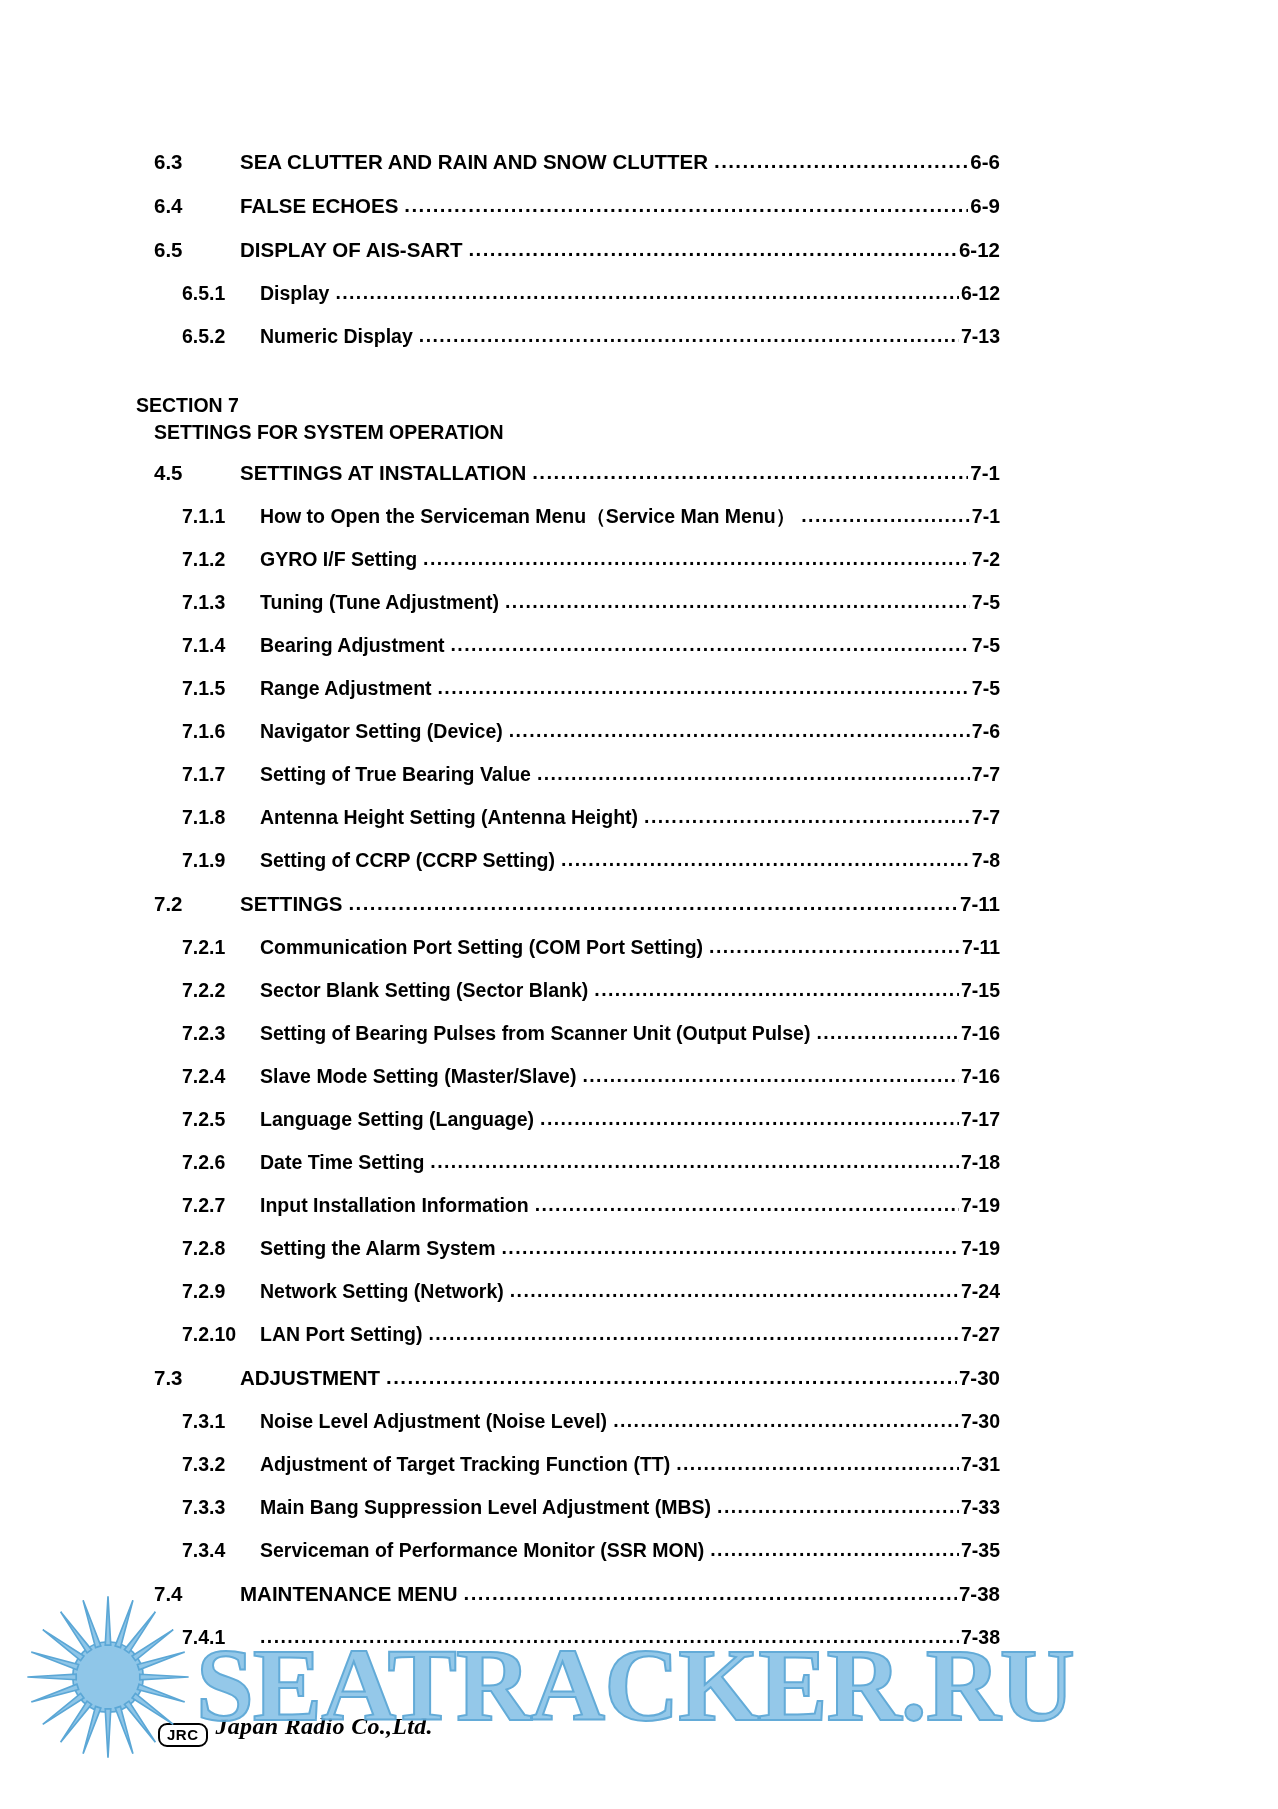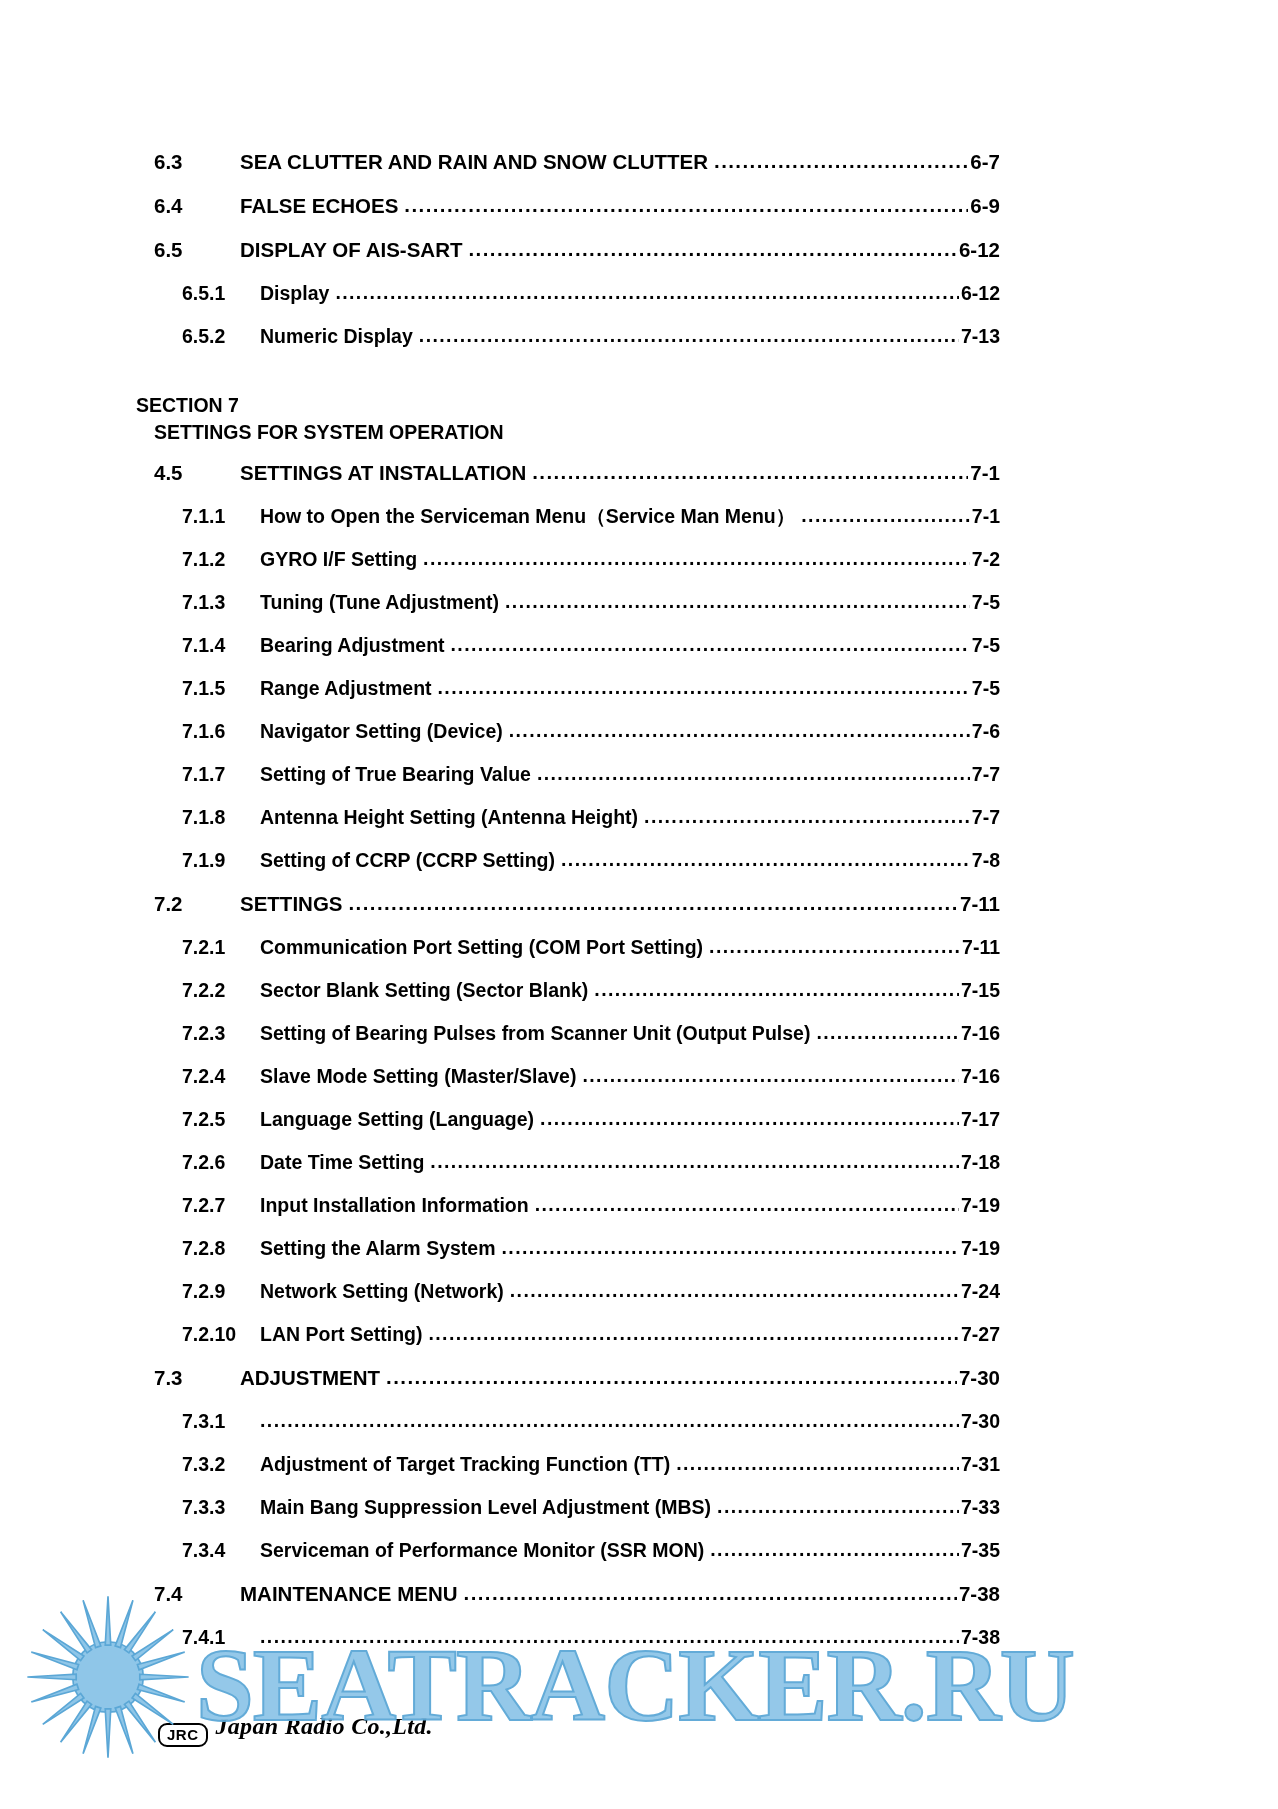--- a/index.html
+++ b/index.html
@@ -156,21 +156,21 @@
 <body>
 
 <div class="page">
 
   <div class="toc">
     <div id="toc-part-1">
         <div class="toc-row lvl1">
           <span class="num">6.3</span>
           <span class="title">SEA CLUTTER AND RAIN AND SNOW CLUTTER</span>
           <span class="dots"> ............................................................................................................................................................................................................................</span>
-          <span class="pg">6-7</span>
+          <span class="pg">6-6</span>
         </div>
         <div class="toc-row lvl1">
           <span class="num">6.4</span>
           <span class="title">FALSE ECHOES</span>
           <span class="dots"> ............................................................................................................................................................................................................................</span>
           <span class="pg">6-9</span>
         </div>
         <div class="toc-row lvl1">
           <span class="num">6.5</span>
           <span class="title">DISPLAY OF AIS-SART</span>
@@ -324,20 +324,21 @@
           <span class="pg">7-27</span>
         </div>
         <div class="toc-row lvl1">
           <span class="num">7.3</span>
           <span class="title">ADJUSTMENT</span>
           <span class="dots"> ............................................................................................................................................................................................................................</span>
           <span class="pg">7-30</span>
         </div>
         <div class="toc-row lvl2">
           <span class="num">7.3.1</span>
+          <span class="title">Noise Level Adjustment (Noise Level)</span>
           <span class="dots"> ............................................................................................................................................................................................................................</span>
           <span class="pg">7-30</span>
         </div>
         <div class="toc-row lvl2">
           <span class="num">7.3.2</span>
           <span class="title">Adjustment of Target Tracking Function (TT)</span>
           <span class="dots"> ............................................................................................................................................................................................................................</span>
           <span class="pg">7-31</span>
         </div>
         <div class="toc-row lvl2">

